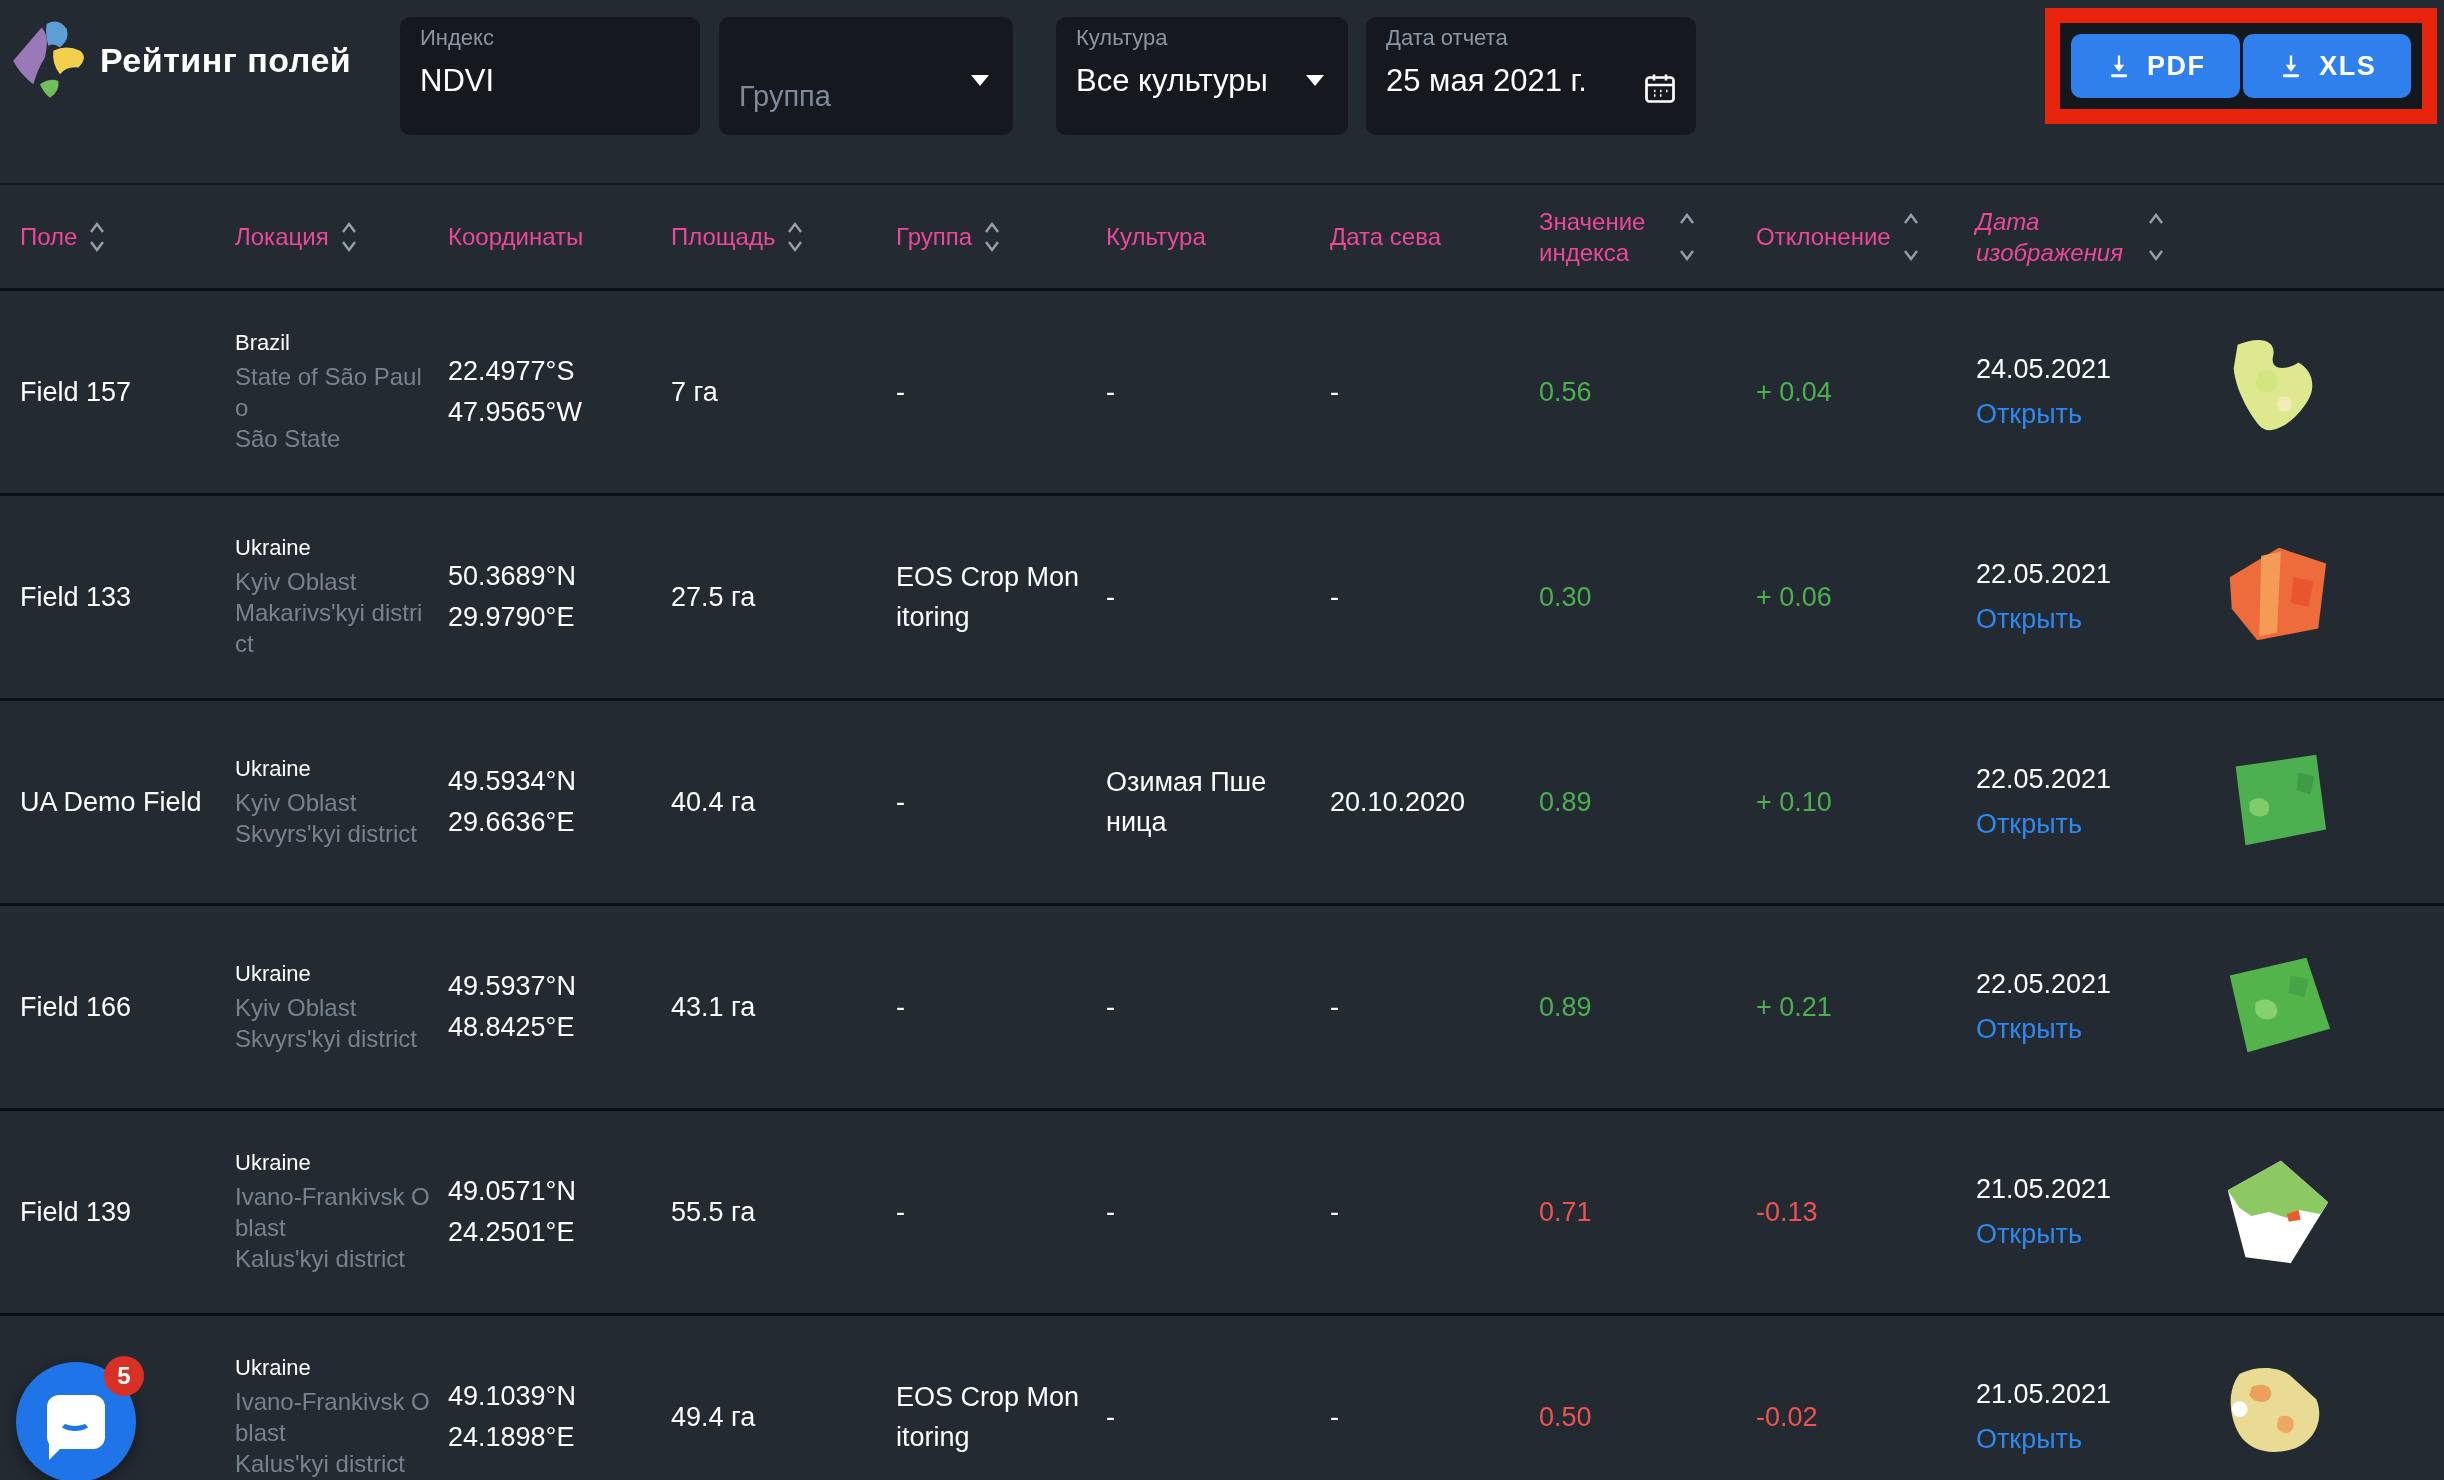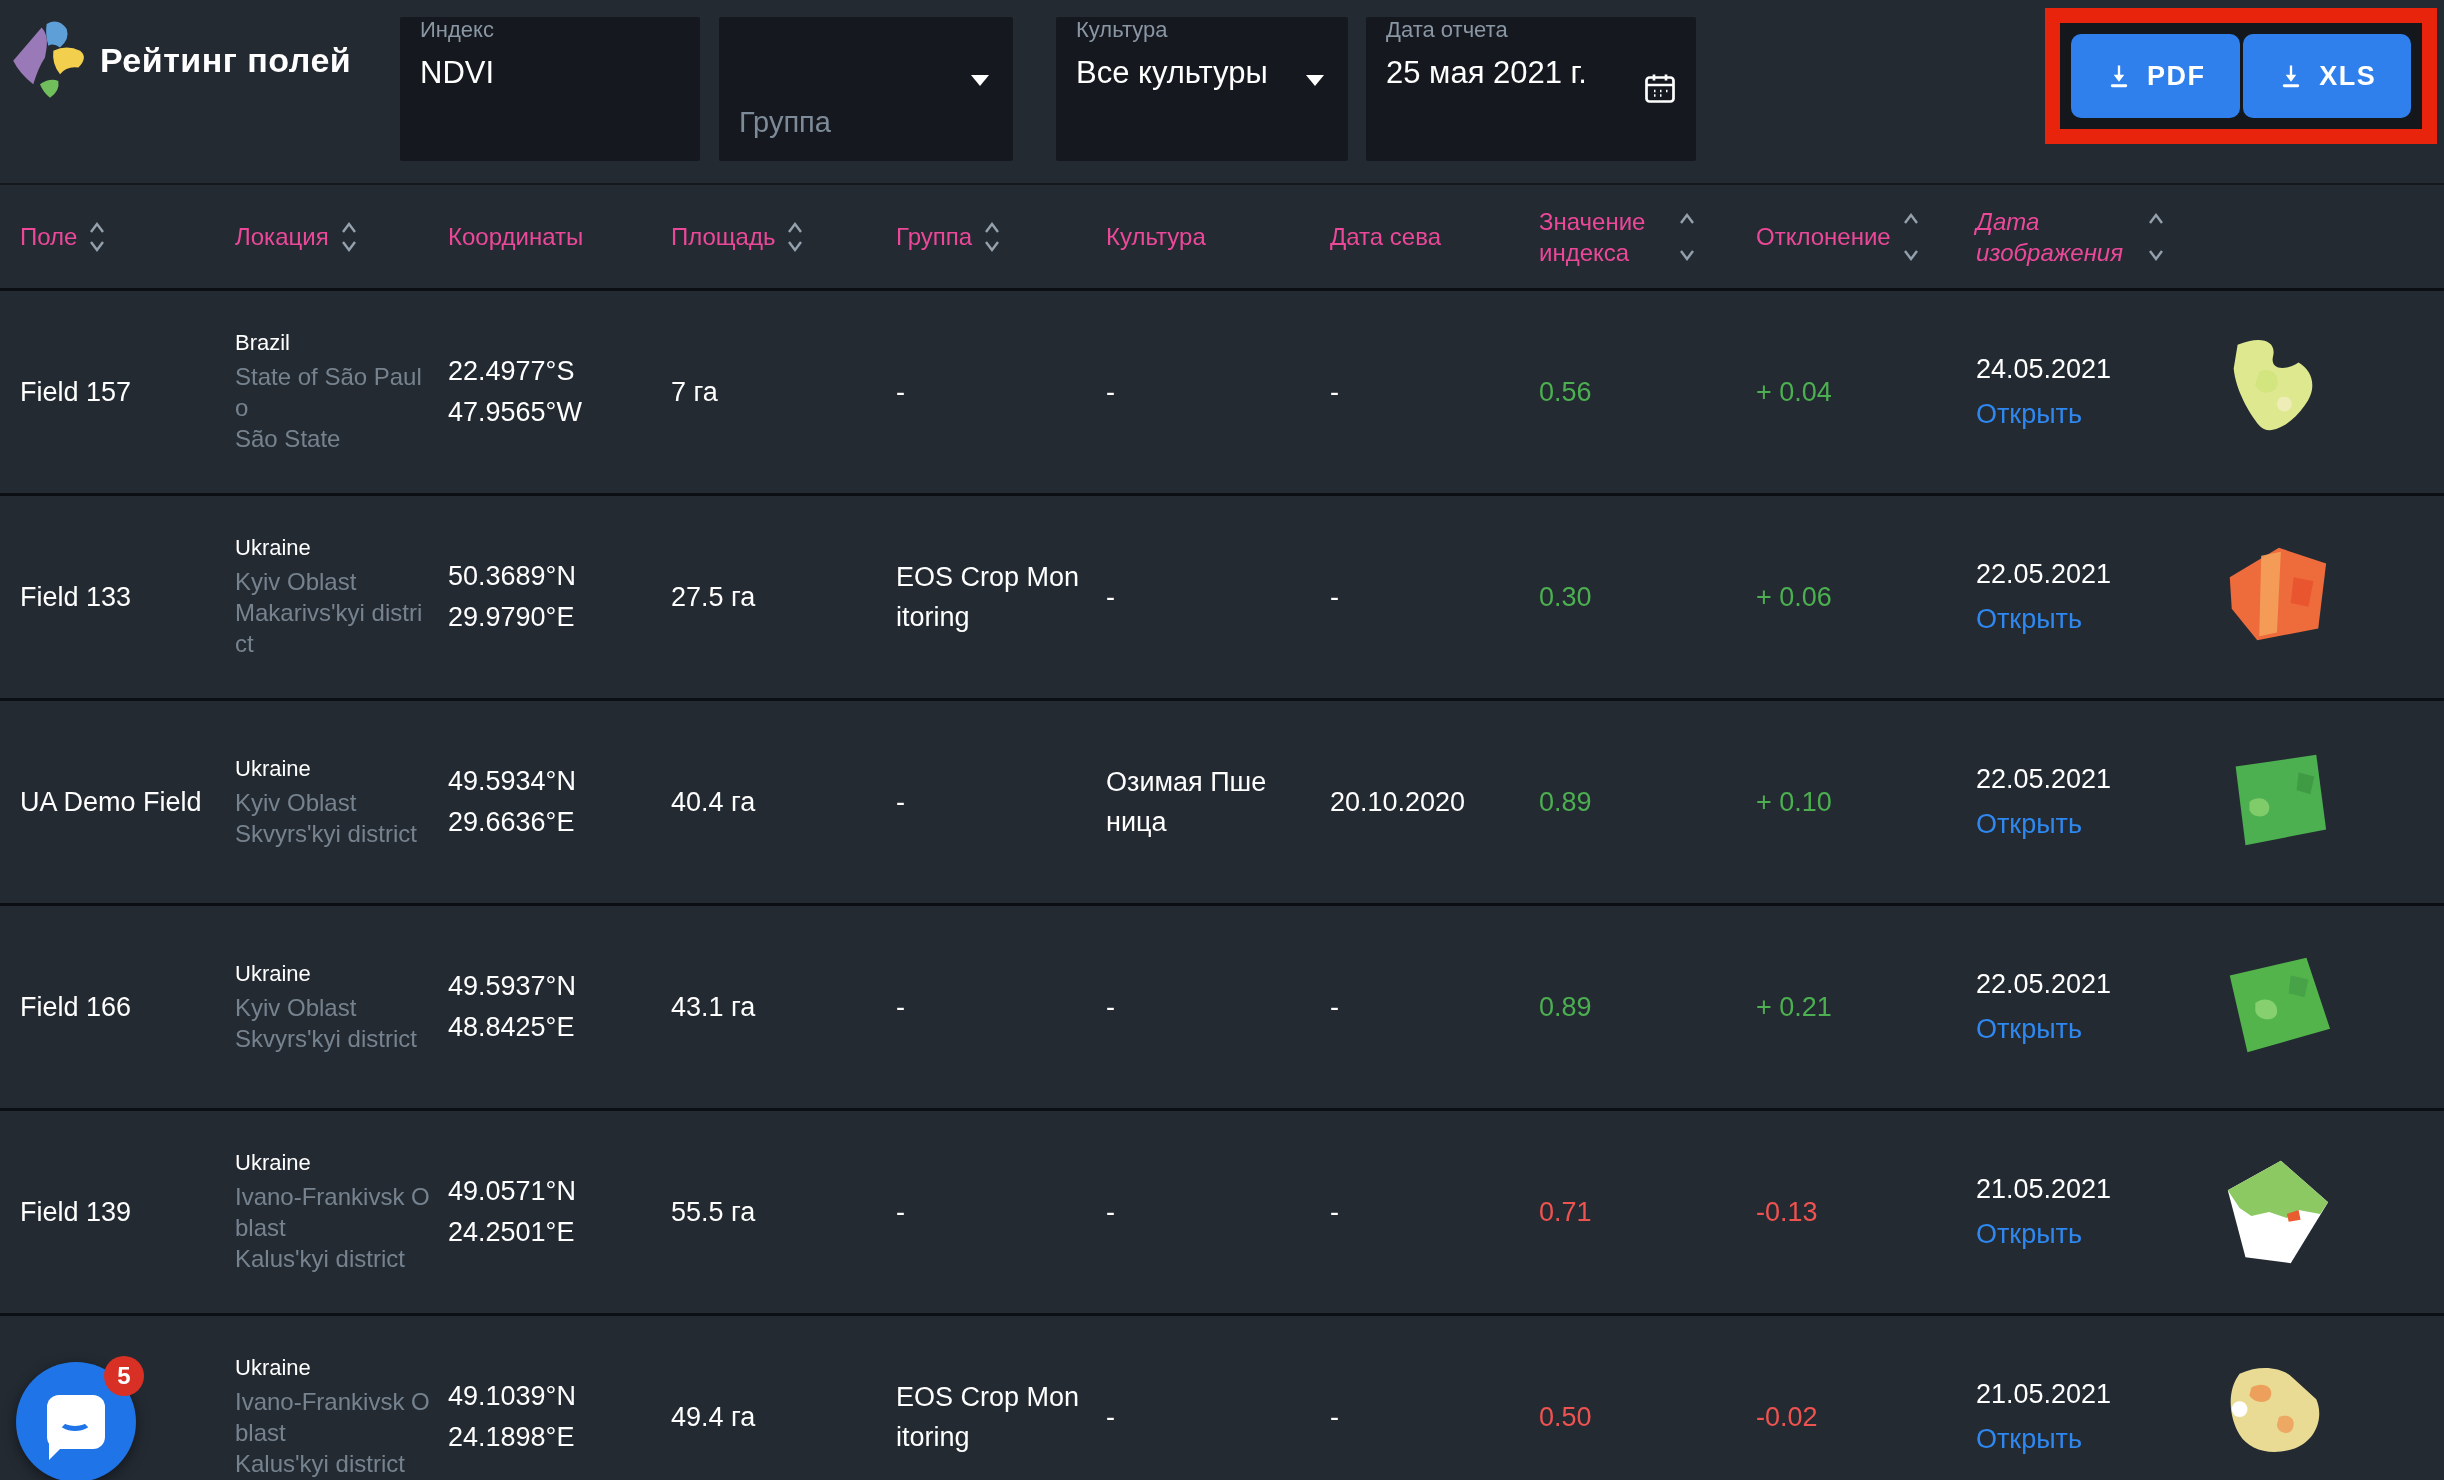--- a/index.html
+++ b/index.html
@@ -8,38 +8,38 @@
     background:#232a32;
     font-family:"Liberation Sans", sans-serif;
     color:#fff;
     position:relative;
   }
   
   .topbar { position:relative; height:185px; background:#232a32; border-bottom:2px solid #14181d; }
   .brand { position:absolute; left:8px; top:14px; display:flex; align-items:center; gap:8px; }
   .brand-title { font-size:34px; font-weight:700; color:#fff; letter-spacing:.5px; }
   .filter-box {
-    position:absolute; top:17px; height:144px; background:#15191f; border-radius:2px;
-    padding:0 20px; overflow:hidden;
+    position:absolute; top:17px; height:118px; background:#15191f; border-radius:10px;
+    padding:8px 20px; overflow:hidden;
   }
   .filter-label { font-size:22px; color:#8a96a3; margin-bottom:12px; }
   .filter-value { font-size:31px; color:#fff; }
   .filter-placeholder { font-size:29px; color:#7d8a97; position:absolute; left:20px; bottom:22px; }
   .fb-index   { left:400px;  width:300px; }
   .fb-group   { left:719px;  width:294px; }
   .fb-culture { left:1056px; width:292px; }
   .fb-date    { left:1366px; width:330px; }
   .caret {
     position:absolute; right:24px; top:58px; width:0; height:0;
     border-left:9px solid transparent; border-right:9px solid transparent; border-top:11px solid #fff;
   }
   .calendar-icon { position:absolute; right:18px; top:52px; }
   
   .annotation {
-    position:absolute; left:2045px; top:8px; width:392px; height:136px;
+    position:absolute; left:2045px; top:8px; width:392px; height:116px;
     border:15px solid #e8250c; background:#14181d; display:flex; gap:3px; padding:11px; z-index:5;justify-content:space-between;
   }
   .dl-btn {
     flex:1; background:#2f80ed; border:none; border-radius:10px; cursor:pointer;
     display:flex; align-items:center; justify-content:center; gap:14px;
     color:#fff; font-size:27px; font-weight:700; letter-spacing:1.5px;
     font-family:"Liberation Sans", sans-serif;
   }
   
   .grid-cols {

